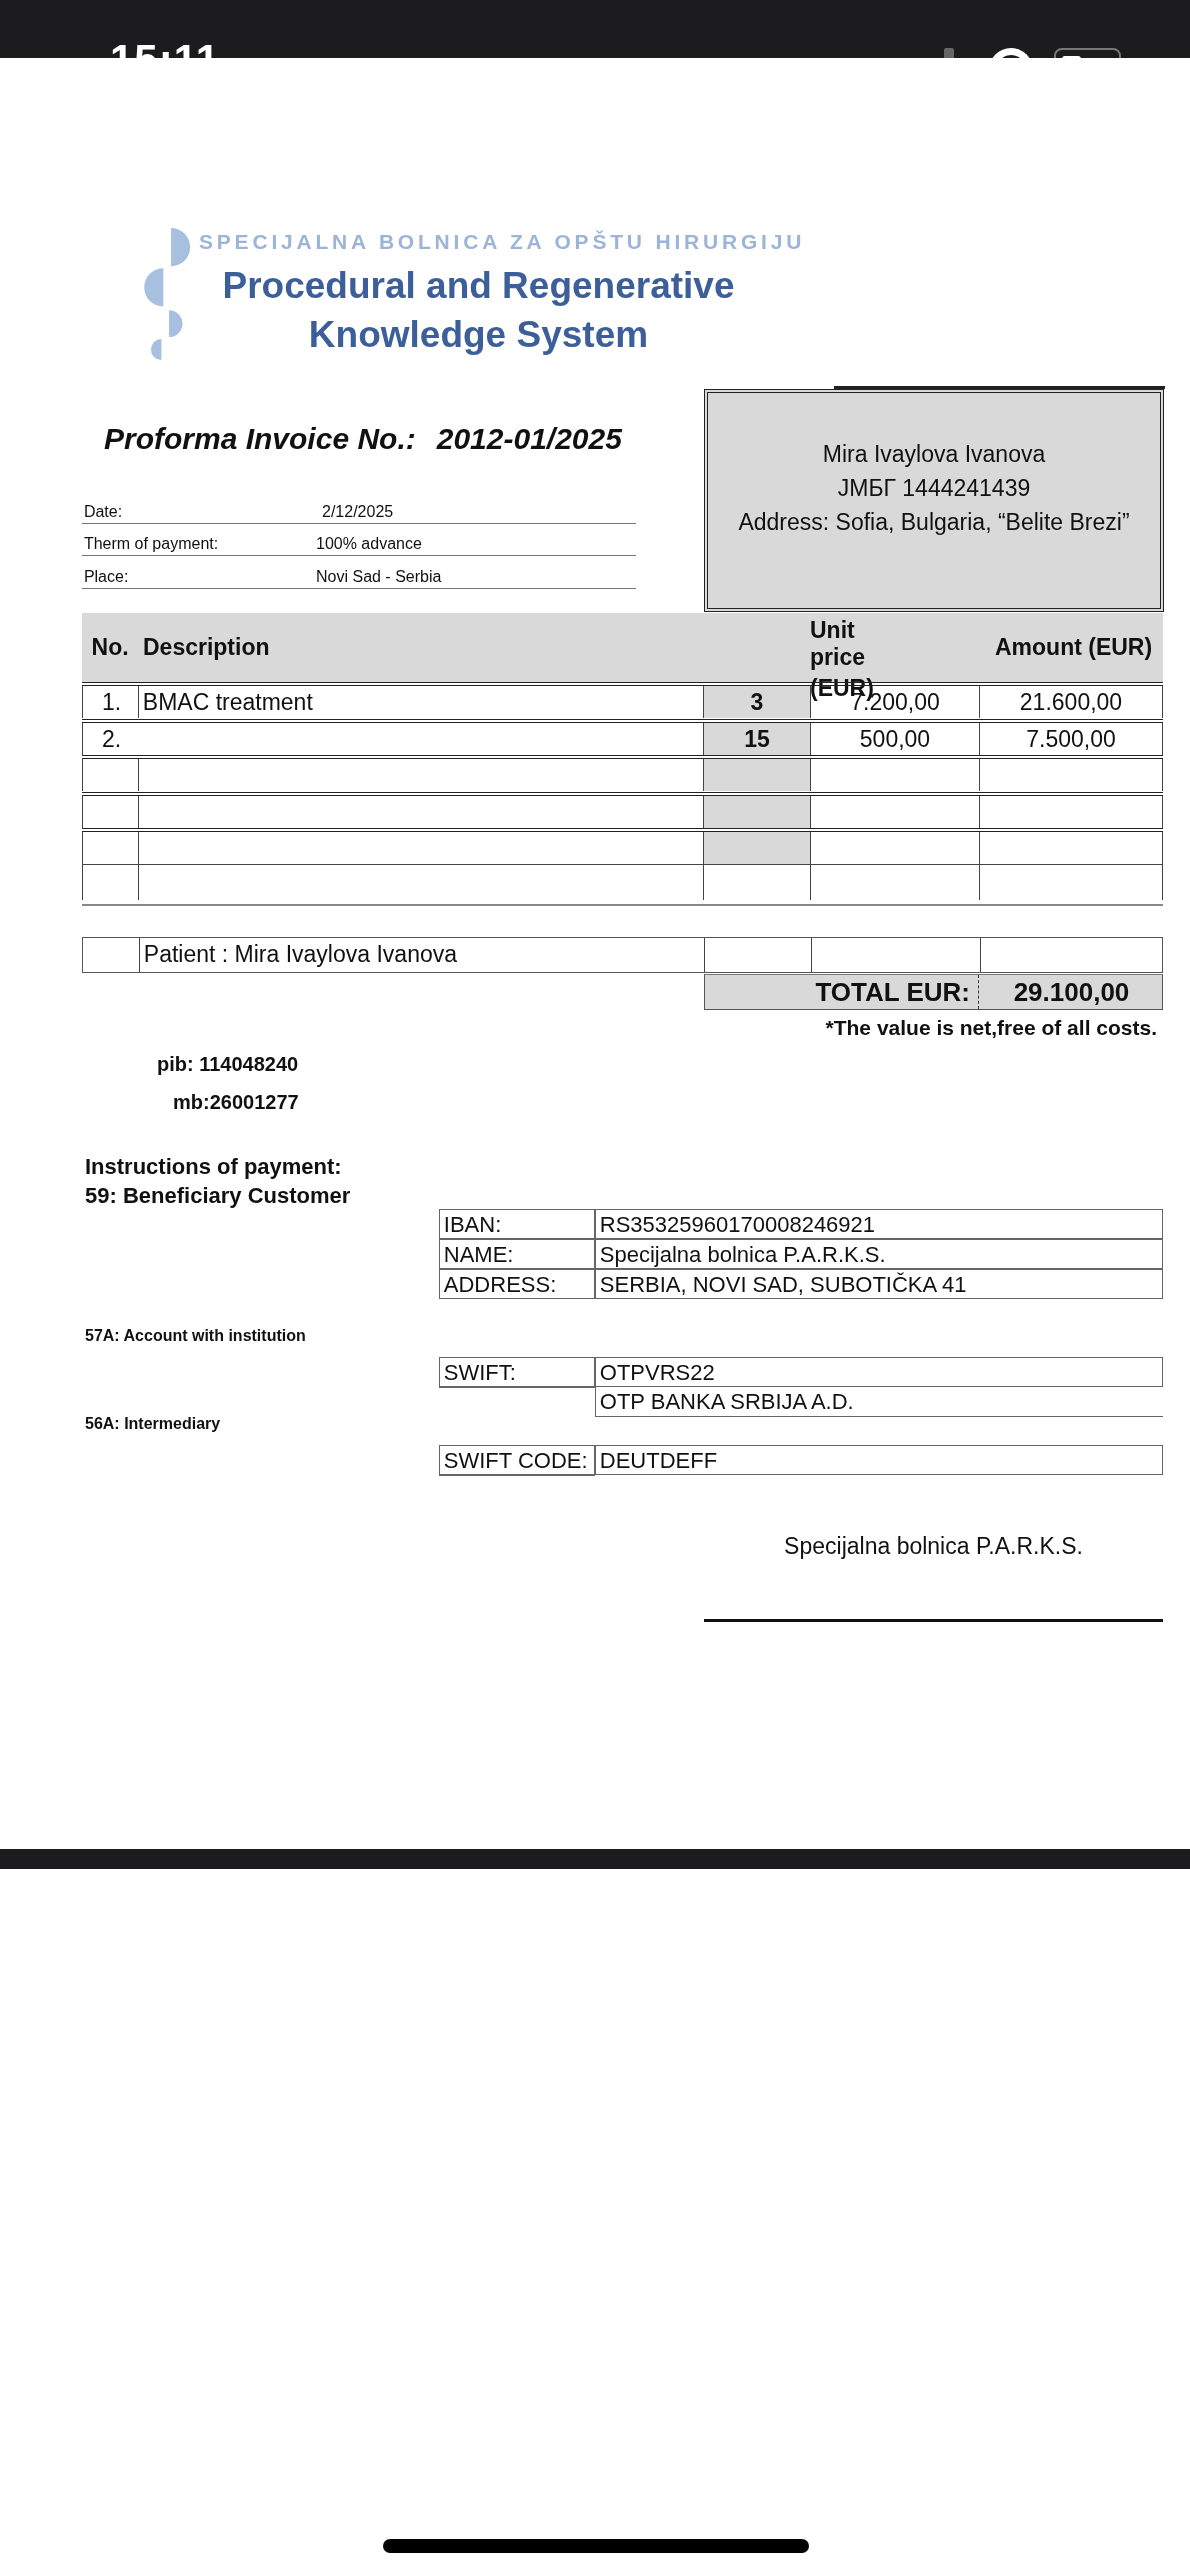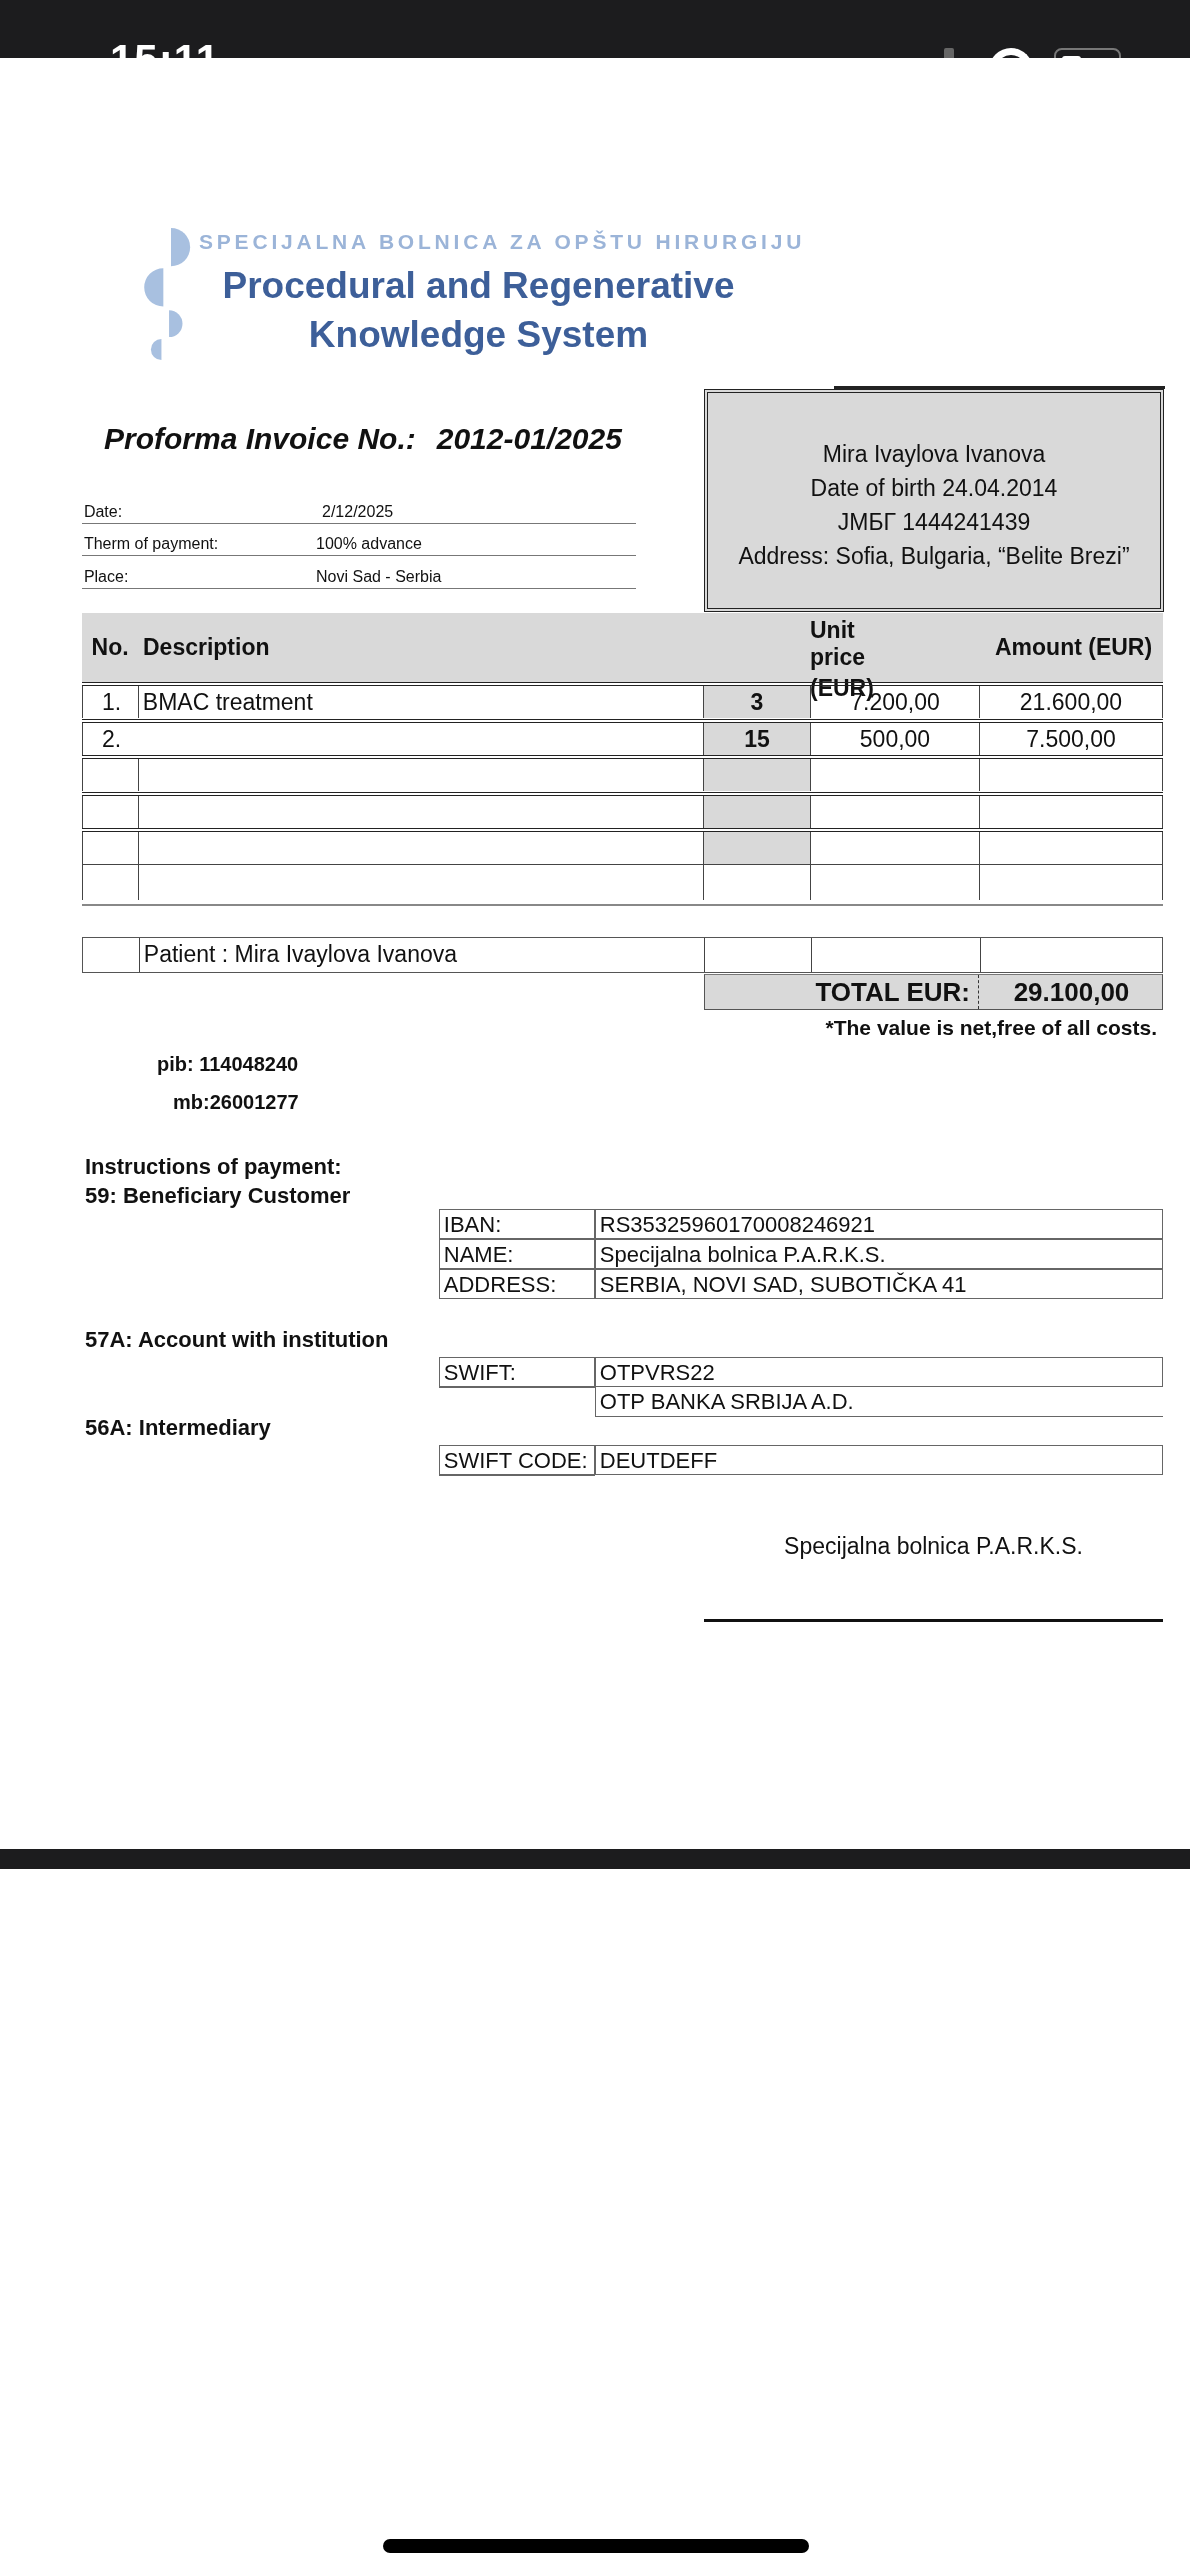--- a/index.html
+++ b/index.html
@@ -49,21 +49,21 @@
   .patrow .c { position: absolute; top: 0; height: 100%; border-left: 1px solid #444; }
   .total { left: 704px; top: 974px; width: 459px; height: 36px; background: #d9d9d9; border: 1px solid #555; border-top: 1.9px solid #777; font-weight: bold; font-size: 26px; }
   .total .lbl { position: absolute; right: 192px; top: 1.9px; }
   .total .sep { position: absolute; left: 273px; top: 0; height: 100%; border-left: 1px dashed #333; }
   .total .val { position: absolute; left: 274px; width: 185px; text-align: center; top: 1.9px; }
   .netnote { right: 33px; top: 1016px; font-weight: bold; font-size: 21px; }
 
   .pib { left: 157px; top: 1053px; font-weight: bold; font-size: 20px; }
   .mb { left: 173px; top: 1091px; font-weight: bold; font-size: 20px; }
   .instr { left: 85px; top: 1152px; font-weight: bold; font-size: 22px; line-height: 29px; }
-  .sec { left: 85px; font-weight: bold; font-size: 22px; }
+  .sec { left: 85px; font-weight: bold; font-size: 16px; }
 
   .bank { left: 439px; width: 725px; font-size: 22px; }
   .bank .br { position: absolute; left: 0; width: 725px; height: 30px; }
   .bank .br .k { position: absolute; left: 0; width: 156px; height: 100%; border: 1px solid #666; padding-left: 3.8px; line-height: 29px; }
   .bank .br .v { position: absolute; left: 156px; width: 568px; height: 100%; border: 1px solid #666; border-left: 1px solid #666; padding-left: 3.8px; line-height: 29px; }
   .bank .br .k.empty { border: none; border-top: 1px solid #666; }
 
   .sig-name { left: 704px; top: 1533px; width: 459px; text-align: center; font-size: 23px; }
   .sig-line { left: 704px; top: 1619px; width: 459px; height: 2.9px; background: #111; }
 
@@ -107,21 +107,20 @@
   </div>
   <div class="row" style="top:556px;">
     <span class="k">Place:</span>
     <span class="v">Novi Sad - Serbia</span>
   </div>
 </div>
 
 <div class="abs pbox-topline"></div>
 <div class="abs pbox">
   <div>Mira Ivaylova Ivanova</div>
-  <div>Date of birth 24.04.2014</div>
   <div>ЈМБГ 1444241439</div>
   <div>Address: Sofia, Bulgaria, “Belite Brezi”</div>
 </div>
 
 <div class="abs thead">
   <span style="left:9.6px; top:21px;">No.</span>
   <span style="left:61px; top:21px;">Description</span>
   <span style="left:728px; top:3.8px; width:105px; text-align:left;">
     <span style="position:static; display:block;">Unit price</span>
     <span style="position:static; display:block; margin-top:3.8px;">(EUR)</span>

